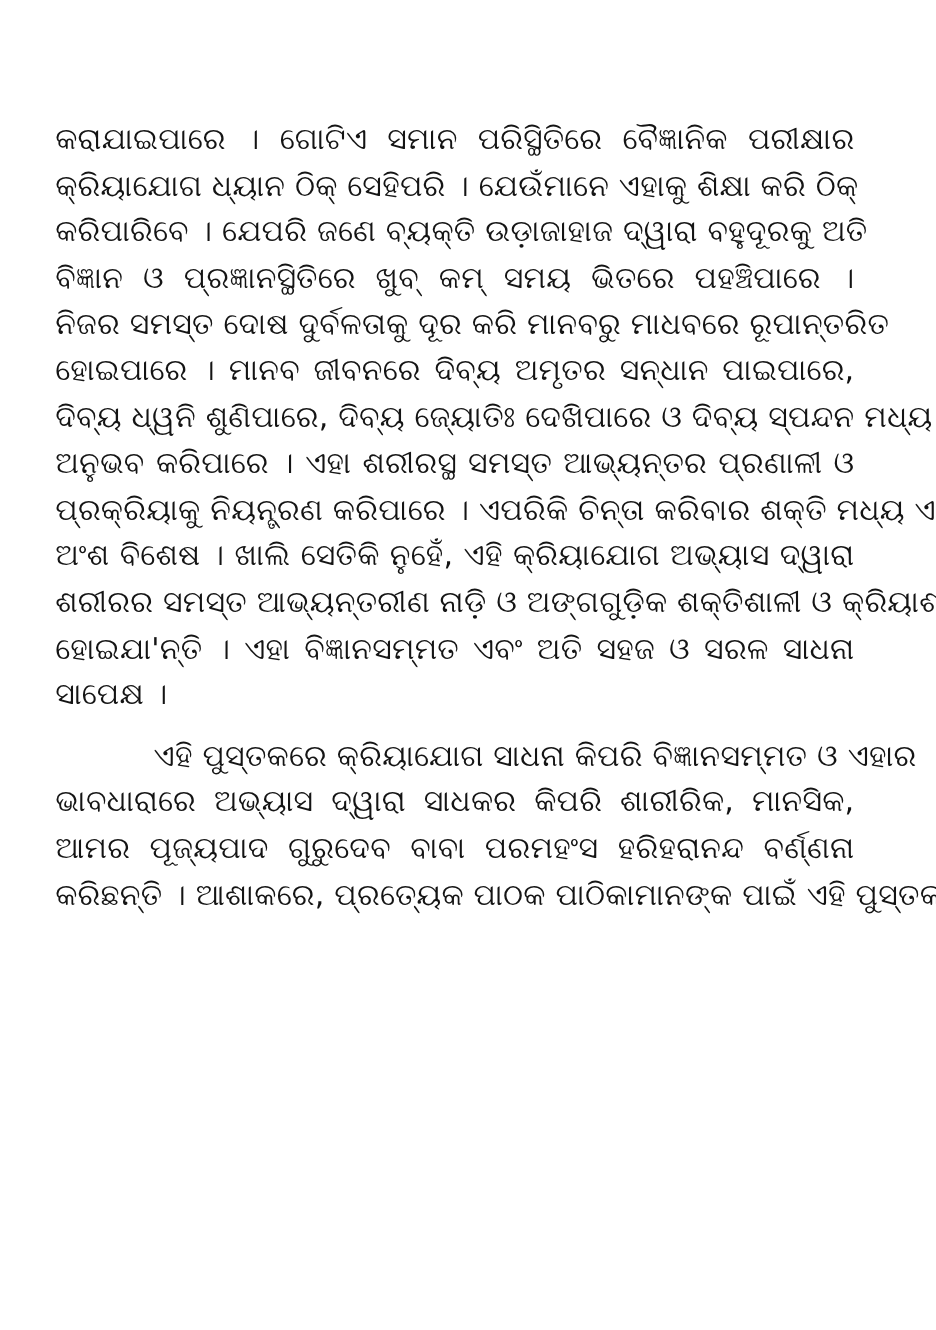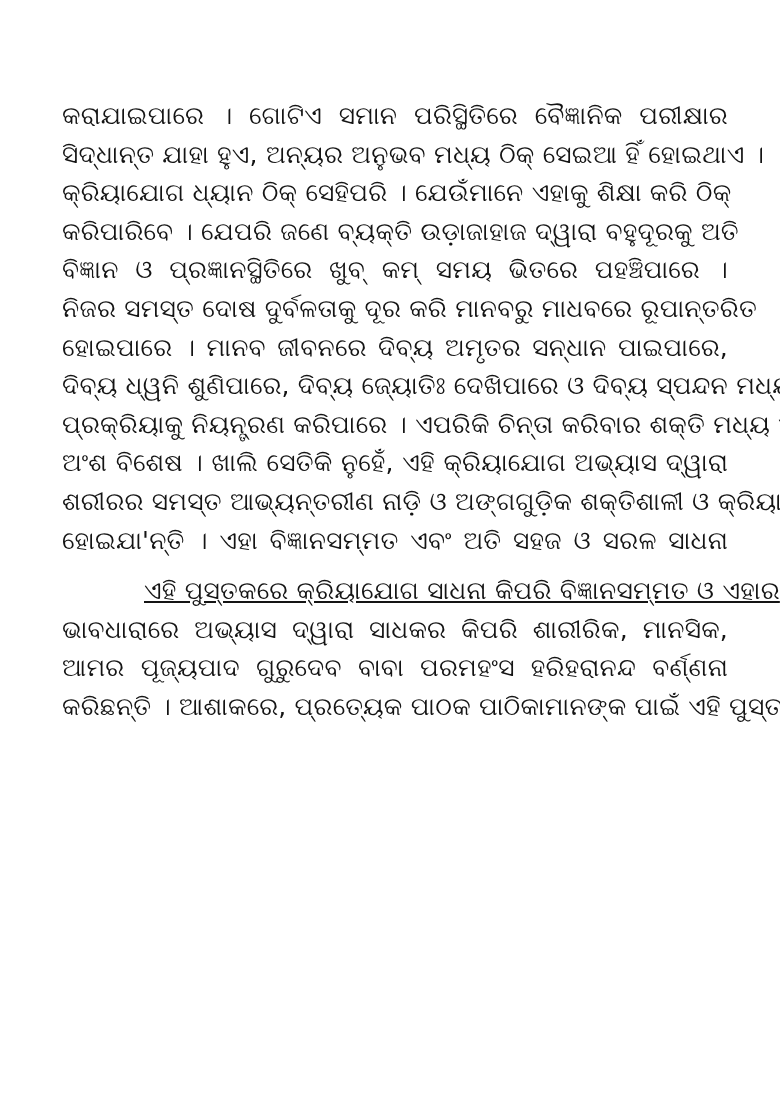--- a/index.html
+++ b/index.html
@@ -10,21 +10,21 @@
     body {
       width: 780px;
       height: 1108px;
       position: relative;
       overflow: hidden;
       font-family: "DejaVu Sans", "Liberation Sans", sans-serif;
       color: #141414;
     }
     .page {
       position: absolute;
-      left: 62px;
+      left: 46px;
       top: 97px;
       width: 666px;
     }
     .paragraph {
       margin: 0;
     }
     .line {
       display: block;
       height: 38.6px;
       line-height: 38.6px;
@@ -35,40 +35,40 @@
       letter-spacing: 0.2px;
     }
     .line.last {
       text-align-last: left;
     }
     .paragraph + .paragraph {
       margin-top: 12px;
     }
     .line.indent {
       padding-left: 82px;
-      text-decoration: underline;
     }
   </style>
 </head>
 <body>
 
 <div class="page">
   <div class="paragraph">
     <span class="line">କରାଯାଇପାରେ । ଗୋଟିଏ ସମାନ ପରିସ୍ଥିତିରେ ବୈଜ୍ଞାନିକ ପରୀକ୍ଷାର</span>
-    <span class="line">ସିଦ୍ଧାନ୍ତ ଯାହା ହୁଏ,  ଅନ୍ୟର ଅନୁଭବ ମଧ୍ୟ ଠିକ୍ ସେଇଆ ହିଁ ହୋଇଥାଏ ।</span>
     <span class="line">କ୍ରିୟାଯୋଗ ଧ୍ୟାନ ଠିକ୍ ସେହିପରି । ଯେଉଁମାନେ ଏହାକୁ ଶିକ୍ଷା କରି ଠିକ୍</span>
     <span class="line">କରିପାରିବେ । ଯେପରି ଜଣେ ବ୍ୟକ୍ତି ଉଡ଼ାଜାହାଜ ଦ୍ୱାରା ବହୁଦୂରକୁ ଅତି</span>
     <span class="line">ବିଜ୍ଞାନ ଓ ପ୍ରଜ୍ଞାନସ୍ଥିତିରେ ଖୁବ୍ କମ୍ ସମୟ ଭିତରେ ପହଞ୍ଚିପାରେ ।</span>
     <span class="line">ନିଜର ସମସ୍ତ ଦୋଷ ଦୁର୍ବଳତାକୁ ଦୂର କରି ମାନବରୁ ମାଧବରେ ରୂପାନ୍ତରିତ</span>
     <span class="line">ହୋଇପାରେ । ମାନବ ଜୀବନରେ ଦିବ୍ୟ ଅମୃତର ସନ୍ଧାନ ପାଇପାରେ,</span>
     <span class="line">ଦିବ୍ୟ ଧ୍ୱନି ଶୁଣିପାରେ, ଦିବ୍ୟ ଜ୍ୟୋତିଃ ଦେଖିପାରେ ଓ ଦିବ୍ୟ ସ୍ପନ୍ଦନ ମଧ୍ୟ</span>
+    <span class="line">ଅନୁଭବ କରିପାରେ । ଏହା ଶରୀରସ୍ଥ ସମସ୍ତ ଆଭ୍ୟନ୍ତର ପ୍ରଣାଳୀ ଓ</span>
     <span class="line">ପ୍ରକ୍ରିୟାକୁ ନିୟନ୍ତ୍ରଣ କରିପାରେ । ଏପରିକି ଚିନ୍ତା କରିବାର ଶକ୍ତି ମଧ୍ୟ ଏହାର</span>
     <span class="line">ଅଂଶ ବିଶେଷ । ଖାଲି ସେତିକି ନୁହେଁ, ଏହି କ୍ରିୟାଯୋଗ ଅଭ୍ୟାସ ଦ୍ୱାରା</span>
     <span class="line">ଶରୀରର ସମସ୍ତ ଆଭ୍ୟନ୍ତରୀଣ ନାଡ଼ି ଓ ଅଙ୍ଗଗୁଡ଼ିକ ଶକ୍ତିଶାଳୀ ଓ କ୍ରିୟାଶୀଳ</span>
     <span class="line">ହୋଇଯା'ନ୍ତି । ଏହା ବିଜ୍ଞାନସମ୍ମତ ଏବଂ ଅତି ସହଜ ଓ ସରଳ ସାଧନା</span>
+    <span class="line last">ସାପେକ୍ଷ ।</span>
   </div>
 
   <div class="paragraph">
     <span class="line indent">ଏହି ପୁସ୍ତକରେ କ୍ରିୟାଯୋଗ ସାଧନା କିପରି ବିଜ୍ଞାନସମ୍ମତ ଓ ଏହାର</span>
     <span class="line">ଭାବଧାରାରେ ଅଭ୍ୟାସ ଦ୍ୱାରା ସାଧକର କିପରି ଶାରୀରିକ, ମାନସିକ,</span>
     <span class="line">ଆମର ପୂଜ୍ୟପାଦ ଗୁରୁଦେବ ବାବା ପରମହଂସ ହରିହରାନନ୍ଦ ବର୍ଣ୍ଣନା</span>
     <span class="line">କରିଛନ୍ତି । ଆଶାକରେ, ପ୍ରତ୍ୟେକ ପାଠକ ପାଠିକାମାନଙ୍କ ପାଇଁ ଏହି ପୁସ୍ତକ</span>
   </div>
 </div>
 

